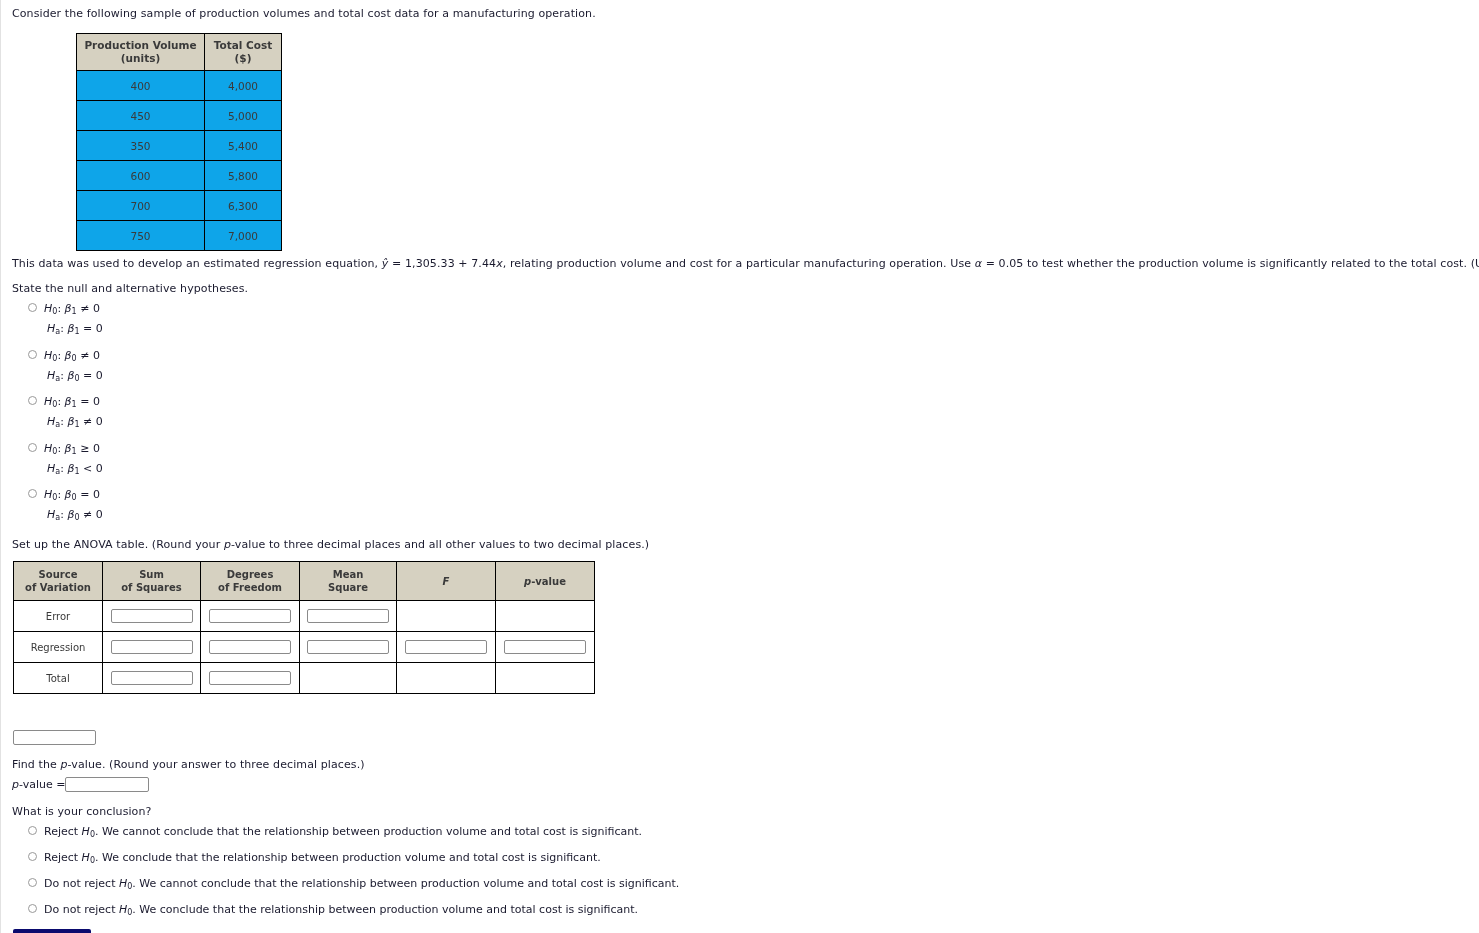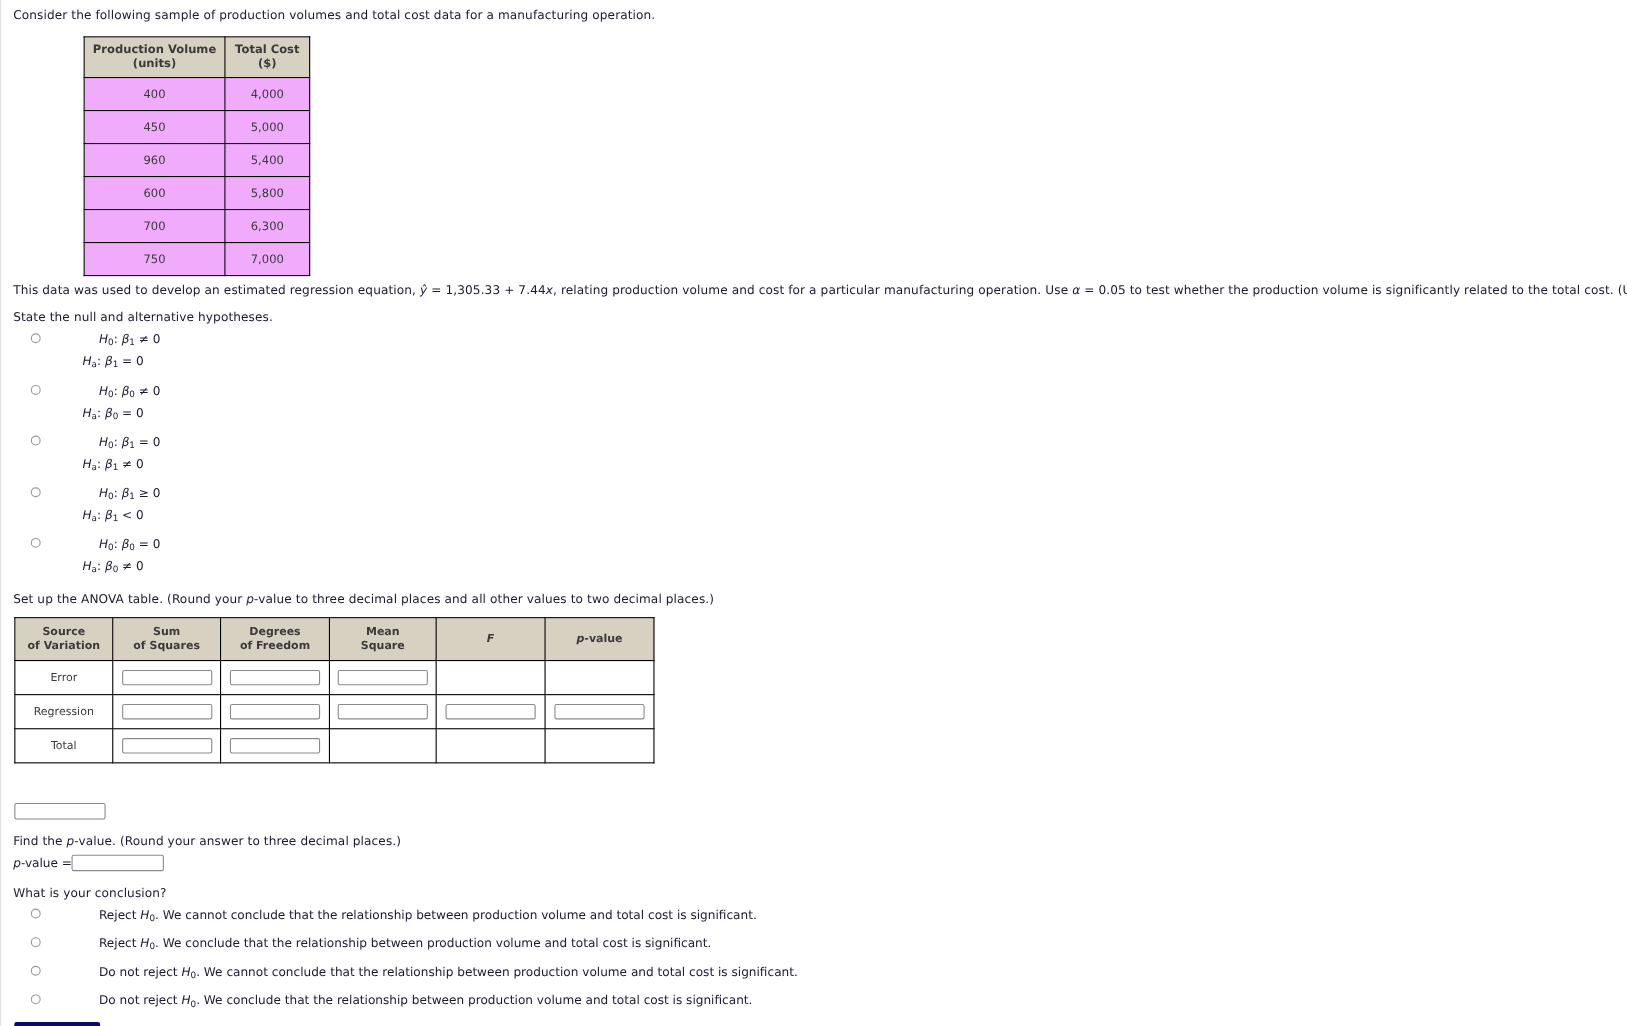--- a/index.html
+++ b/index.html
@@ -57,54 +57,52 @@
     border: 1px solid #000;
     font-size: 10.5px;
     font-weight: bold;
     color: #3a3a3a;
     padding: 5px 6px;
     line-height: 1.25;
     text-align: center;
   }
   .data-table td {
     border: 1px solid #000;
-    background: #f0abfc;
+    background: #0ea5e9;
     font-size: 10.5px;
     color: #3a3a3a;
     padding: 7px 6px;
     text-align: center;
     height: 15px;
   }
   .col-pv { width: 115px; }
   .col-tc { width: 64px; }
 
   
   .radio-row {
     position: absolute;
     display: flex;
     align-items: flex-start;
     white-space: nowrap;
-    gap: 46px;
   }
   .radio {
     width: 9px;
     height: 9px;
     border: 1px solid #999;
     border-radius: 50%;
     background: #fff;
     box-sizing: border-box;
     flex: 0 0 auto;
     margin-top: 1px;
     margin-right: 7px;
   }
   .hyp-line {
     position: absolute;
     font-size: 11px;
     white-space: nowrap;
-    margin-left: 28px;
   }
   .hyp-line .ital { font-style: italic; }
   .conc-text { font-size: 11px; }
 
   
   .anova {
     position: absolute;
     left: 12px; top: 561px;
     border-collapse: collapse;
     border: 1px solid #000;
@@ -189,21 +187,21 @@
     <tbody>
       <tr>
         <td>400</td>
         <td>4,000</td>
       </tr>
       <tr>
         <td>450</td>
         <td>5,000</td>
       </tr>
       <tr>
-        <td>960</td>
+        <td>350</td>
         <td>5,400</td>
       </tr>
       <tr>
         <td>600</td>
         <td>5,800</td>
       </tr>
       <tr>
         <td>700</td>
         <td>6,300</td>
       </tr>

